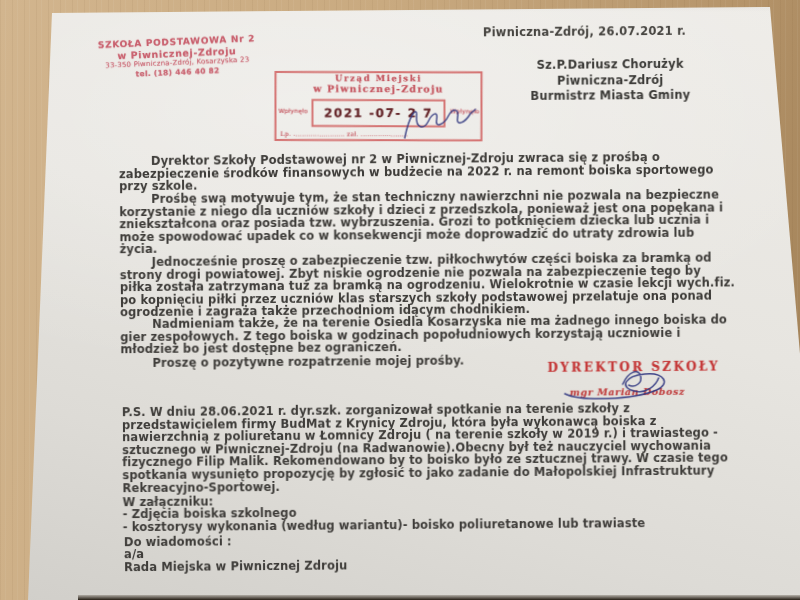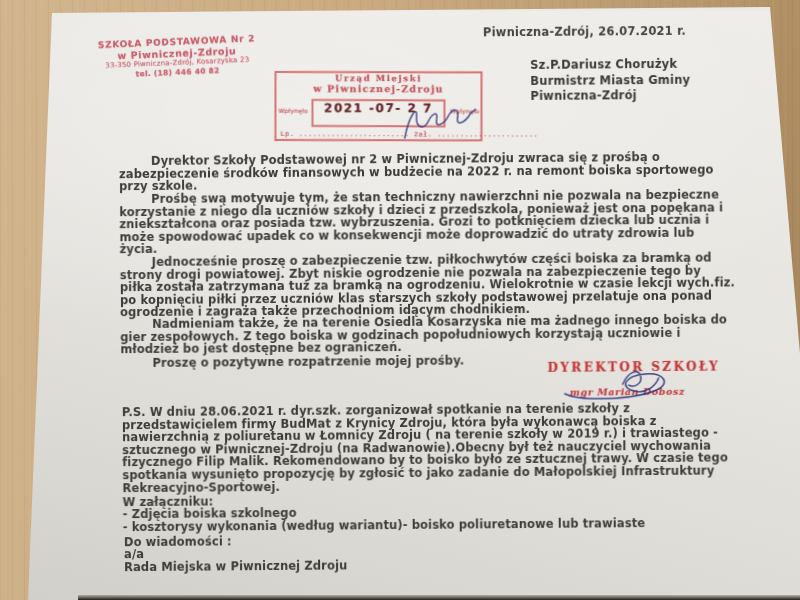--- a/index.html
+++ b/index.html
@@ -40,35 +40,35 @@
 
   
   .recv-stamp{position:absolute;left:276px;top:71px;width:204px;height:66px;
     border:2px solid rgba(202,66,66,0.72);transform:rotate(0.6deg);
     color:#c4525c;text-shadow:0 0 1px rgba(196,82,92,0.5);}
   .recv-stamp .office1{margin-top:0;text-align:center;font-family:"DejaVu Serif",serif;
     font-weight:bold;font-size:8.5px;letter-spacing:1.6px;line-height:10px;}
   .recv-stamp .office2{text-align:center;font-family:"DejaVu Serif",serif;
     font-weight:bold;font-size:9.5px;letter-spacing:1.2px;line-height:11px;}
   .recv-stamp .datebox{position:absolute;left:35px;top:26px;width:130px;height:24px;
-    border:2px solid rgba(200,60,60,0.68);display:flex;align-items:flex-start;justify-content:center;
+    border:2px solid rgba(200,60,60,0.68);display:flex;align-items:center;justify-content:center;
     font-weight:bold;font-size:12px;letter-spacing:1.5px;color:#66272b;
     text-shadow:0 0 0.8px rgba(102,39,43,0.6);}
   .recv-stamp .wpl{position:absolute;top:34px;font-size:6px;letter-spacing:0.2px;}
   .recv-stamp .wpl.left{left:2px;}
   .recv-stamp .wpl.right{right:1px;}
   .recv-stamp .bottomline{position:absolute;left:4px;bottom:1px;font-size:7px;
-    font-family:Liberation Mono, monospace;letter-spacing:0.4px;white-space:nowrap;}
+    font-family:Liberation Serif, serif;letter-spacing:0.4px;white-space:nowrap;}
 
   .recv-sign{position:absolute;left:402px;top:104px;width:78px;height:42px;z-index:3;}
 
   
   .date-line{position:absolute;top:26px;right:112px;font-size:11.5px;font-weight:bold;
     letter-spacing:0.2px;color:#45433f;}
-  .recipient{position:absolute;top:59px;right:108px;text-align:left;font-size:11.5px;
+  .recipient{position:absolute;top:59px;right:108px;text-align:center;font-size:11.5px;
     font-weight:bold;line-height:15.5px;letter-spacing:0.2px;color:#3b3a37;}
 
   
   .para{position:absolute;left:120px;width:616px;font-size:11.5px;font-weight:bold;
     line-height:12.6px;letter-spacing:0.12px;margin:0;color:#3e3c39;}
   .indent{text-indent:32px;}
   .p1{top:153px;} .p2{top:191px;} .p3{top:254px;} .p4{top:316px;} .p5{top:355px;width:420px;}
 
   
   .dir-title{position:absolute;left:547px;top:362px;font-family:"DejaVu Serif",serif;
@@ -119,22 +119,22 @@
     </div>
 
     <svg class="recv-sign" viewBox="0 0 78 42">
       <path d="M4,34 C9,10 17,2 16,12 C15,24 23,27 28,17 C32,9 38,7 36,16 C34,24 43,22 48,12 C52,5 59,4 57,14 C55,23 64,20 70,10 L75,6" fill="none" stroke="#31387f" stroke-width="1.5" stroke-linecap="round" opacity="0.88"></path>
     </svg>
 
     <div class="date-line">Piwniczna-Zdrój, 26.07.2021 r.</div>
 
     <div class="recipient">
       <div>Sz.P.Dariusz Chorużyk</div>
+      <div>Piwniczna-Zdrój</div>
       <div>Burmistrz Miasta Gminy</div>
-      <div>Piwniczna-Zdrój</div>
     </div>
 
     <p class="para indent p1">Dyrektor Szkoły Podstawowej nr 2 w Piwnicznej-Zdroju zwraca się z prośbą o zabezpieczenie środków finansowych w budżecie na 2022 r. na remont boiska sportowego przy szkole.</p>
     <p class="para indent p2">Prośbę swą motywuje tym, że stan techniczny nawierzchni nie pozwala na bezpieczne korzystanie z niego dla uczniów szkoły i dzieci z przedszkola, ponieważ jest ona popękana i zniekształcona oraz posiada tzw. wybrzuszenia. Grozi to potknięciem dziecka lub ucznia i może spowodować upadek co w konsekwencji może doprowadzić do utraty zdrowia lub życia.</p>
     <p class="para indent p3">Jednocześnie proszę o zabezpieczenie tzw. piłkochwytów części boiska za bramką od strony drogi powiatowej. Zbyt niskie ogrodzenie nie pozwala na zabezpieczenie tego by piłka została zatrzymana tuż za bramką na ogrodzeniu. Wielokrotnie w czasie lekcji wych.fiz. po kopnięciu piłki przez uczniów klas starszych szkoły podstawowej przelatuje ona ponad ogrodzenie i zagraża także przechodniom idącym chodnikiem.</p>
     <p class="para indent p4">Nadmieniam także, że na terenie Osiedla Kosarzyska nie ma żadnego innego boiska do gier zespołowych. Z tego boiska w godzinach popołudniowych korzystają uczniowie i młodzież bo jest dostępne bez ograniczeń.</p>
     <p class="para indent p5">Proszę o pozytywne rozpatrzenie mojej prośby.</p>
 
     <div class="dir-title">DYREKTOR SZKOŁY</div>
     <svg class="dir-sign" viewBox="0 0 122 34">

